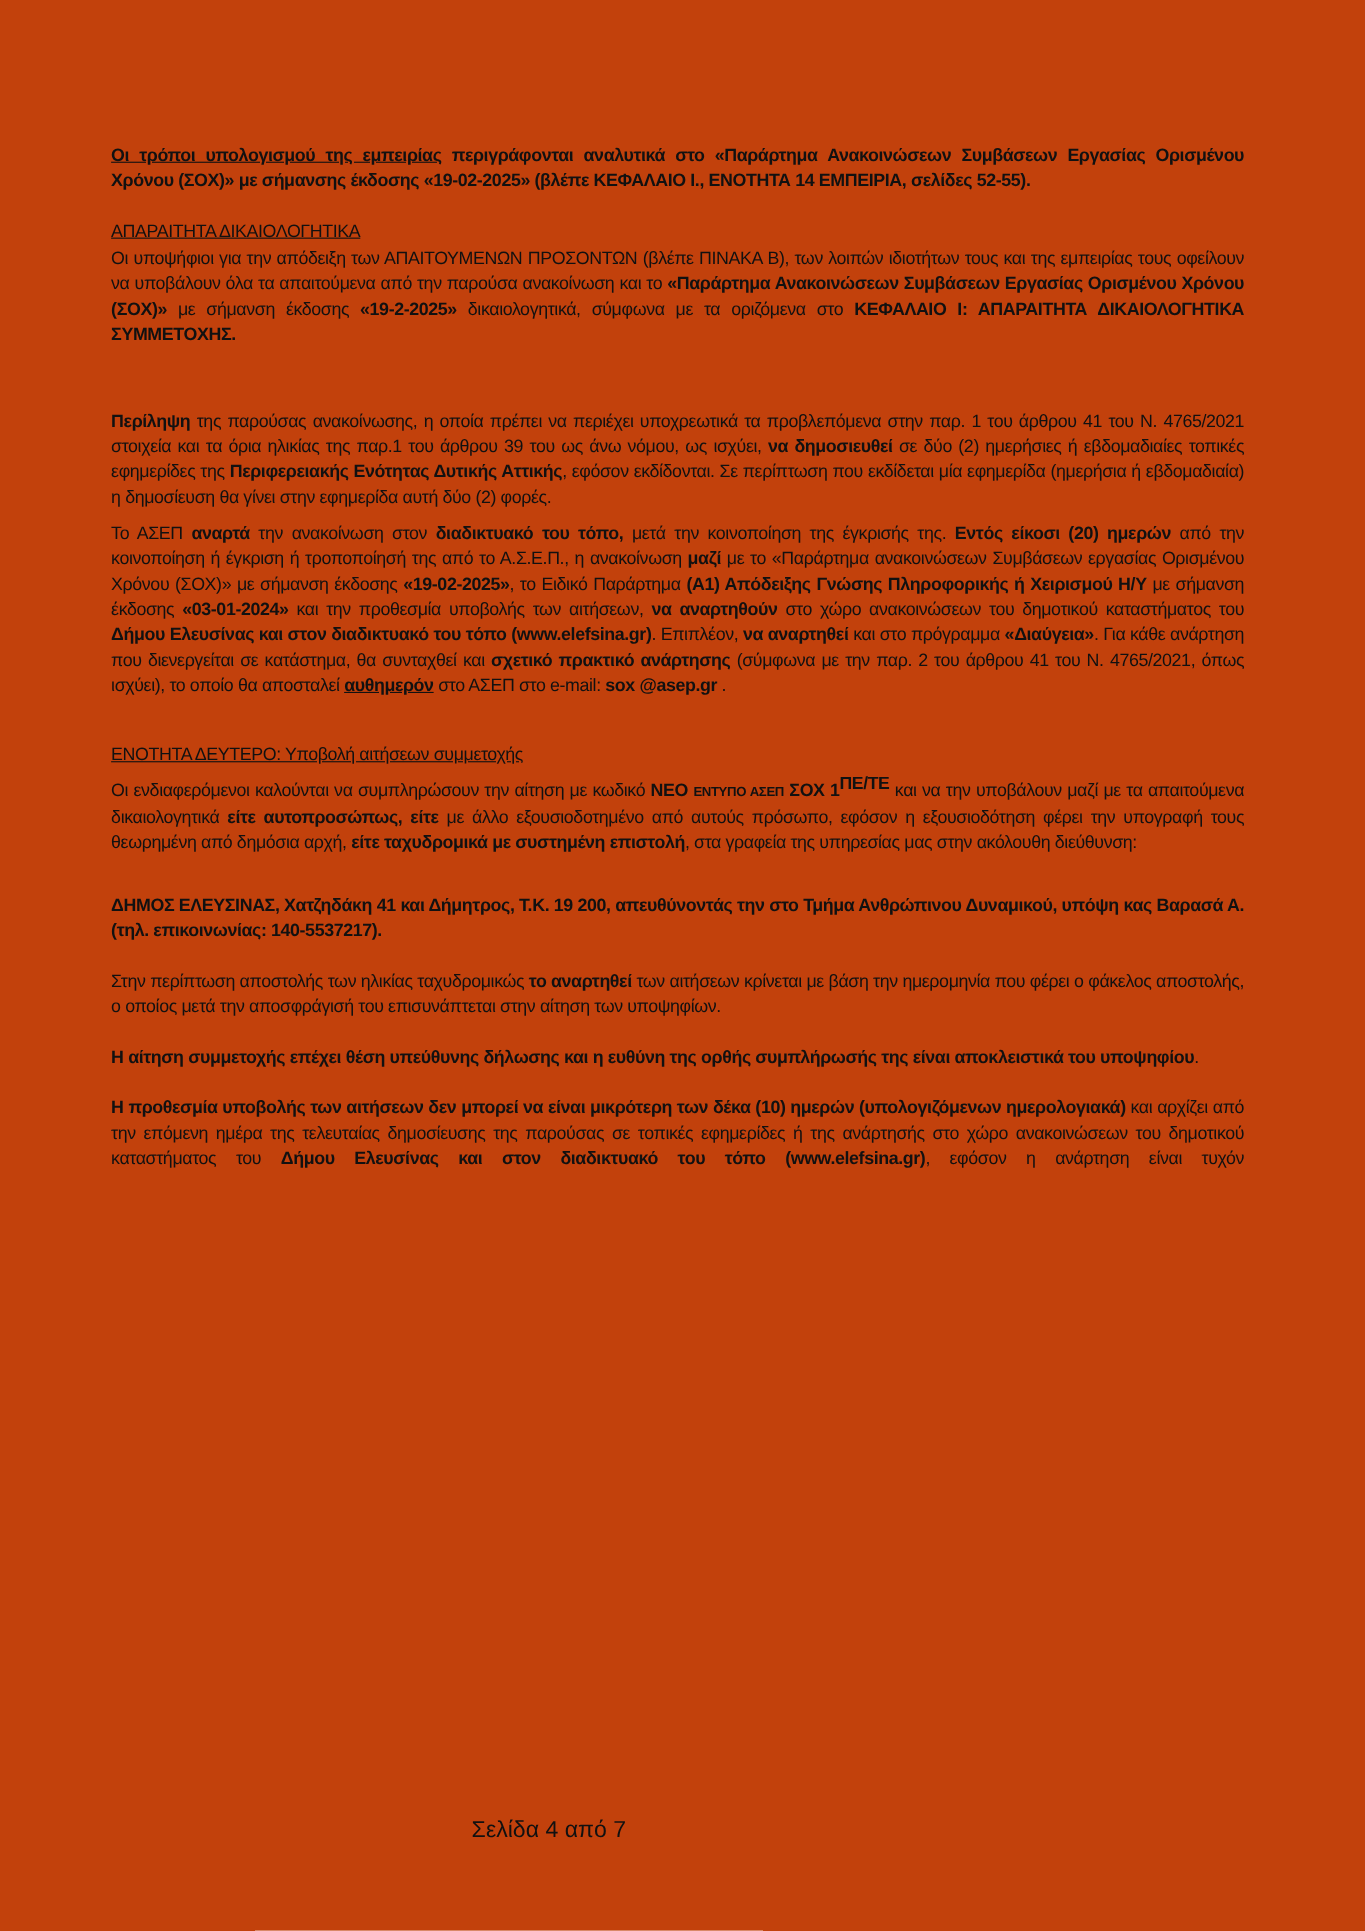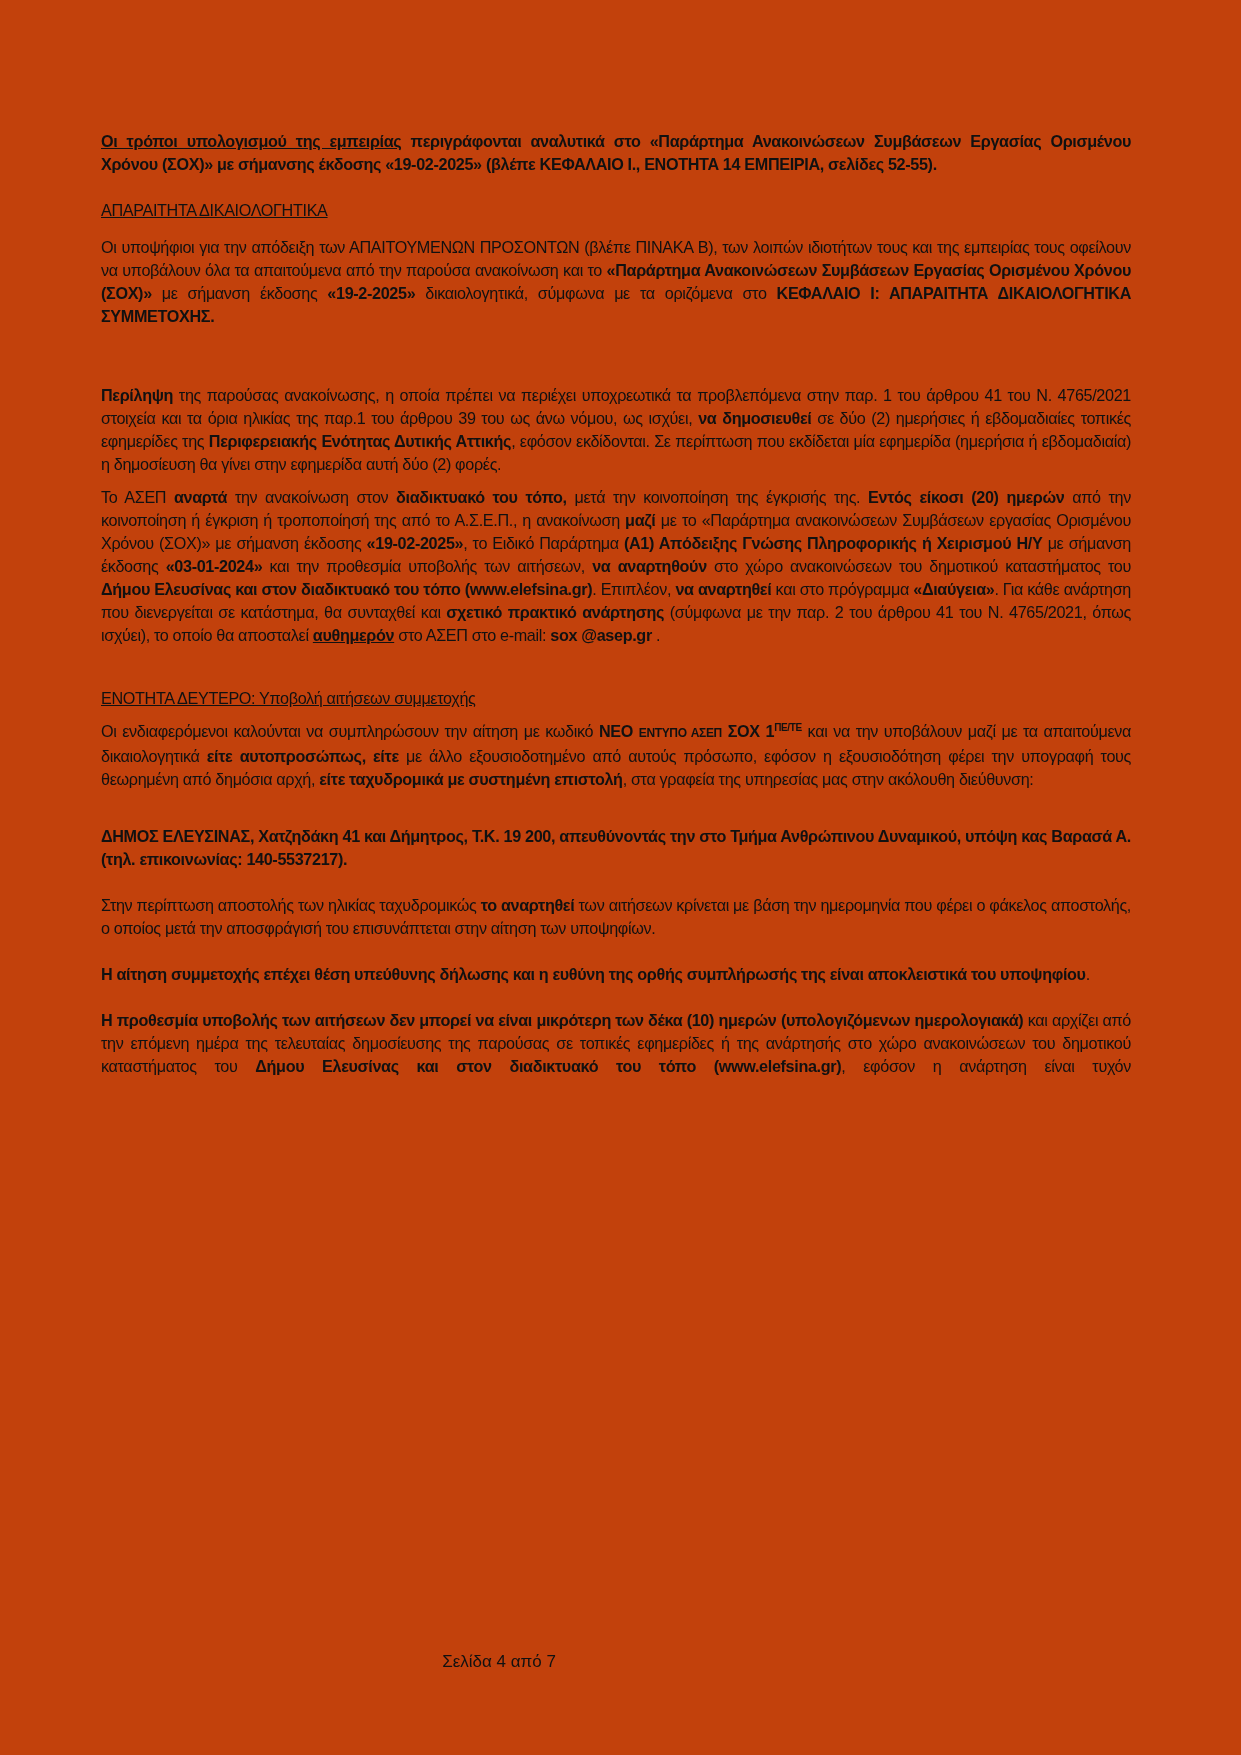--- a/index.html
+++ b/index.html
@@ -11,43 +11,43 @@
     position: absolute; left: 101px; top: 130px; width: 1030px;
     font-family: "Liberation Sans", sans-serif;
     font-size: 16.2px; line-height: 23px; color: #111;
     letter-spacing: -0.35px;
   }
   .content p { margin: 0; text-align: justify; }
   .b { font-weight: bold; }
   .u { text-decoration: underline; }
   .h { text-decoration: underline; margin: 0; }
   .sc { font-size: 12px; }
-  sup { font-size: 10px; line-height: 0; font-weight: bold; }
+  sup { font-size: 16px; line-height: 0; font-weight: bold; }
   .gap-s { height: 10px; }
   .gap-m { height: 23px; }
   .gap-l { height: 46px; }
   .footer {
     position: absolute; left: 0; width: 998px; top: 1652px; text-align: center;
-    font-family: "Liberation Sans", sans-serif; font-size: 17px; color: #111;
+    font-family: "Liberation Sans", sans-serif; font-size: 21px; color: #111;
   }
 </style>
 </head>
 <body>
 
 <div class="page">
   <div class="content">
 
     <p class="b">
       <span class="u">Οι τρόποι υπολογισμού της εμπειρίας</span><span> περιγράφονται αναλυτικά στο «Παράρτημα Ανακοινώσεων Συμβάσεων Εργασίας Ορισμένου Χρόνου (ΣΟΧ)» με σήμανσης έκδοσης «19-02-2025» (βλέπε ΚΕΦΑΛΑΙΟ Ι., ΕΝΟΤΗΤΑ 14 ΕΜΠΕΙΡΙΑ, σελίδες 52-55).</span>
     </p>
 
     <div class="gap-m"></div>
 
     <p class="h">ΑΠΑΡΑΙΤΗΤΑ ΔΙΚΑΙΟΛΟΓΗΤΙΚΑ</p>
-    <p style="margin-top:14px;">
+    <p style="margin-top:2px;">
       <span>Οι υποψήφιοι για την απόδειξη των ΑΠΑΙΤΟΥΜΕΝΩΝ ΠΡΟΣΟΝΤΩΝ (βλέπε ΠΙΝΑΚΑ Β), των λοιπών ιδιοτήτων τους και της εμπειρίας τους οφείλουν να υποβάλουν όλα τα  απαιτούμενα από την παρούσα ανακοίνωση και το </span><span class="b">«Παράρτημα Ανακοινώσεων Συμβάσεων Εργασίας Ορισμένου Χρόνου (ΣΟΧ)»</span><span> με σήμανση έκδοσης </span><span class="b">«19-2-2025»</span><span> δικαιολογητικά, σύμφωνα με τα οριζόμενα στο </span><span class="b">ΚΕΦΑΛΑΙΟ Ι: ΑΠΑΡΑΙΤΗΤΑ ΔΙΚΑΙΟΛΟΓΗΤΙΚΑ ΣΥΜΜΕΤΟΧΗΣ.</span>
     </p>
 
     <div class="gap-l"></div>
 
     <div class="gap-s"></div>
     <p>
       <span class="b">Περίληψη</span><span> της παρούσας ανακοίνωσης, η οποία πρέπει να περιέχει υποχρεωτικά τα προβλεπόμενα στην παρ. 1 του άρθρου 41 του Ν. 4765/2021 στοιχεία και τα όρια ηλικίας της παρ.1 του άρθρου 39 του ως άνω νόμου, ως ισχύει, </span><span class="b">να δημοσιευθεί</span><span> σε δύο (2) ημερήσιες ή εβδομαδιαίες τοπικές εφημερίδες της </span><span class="b">Περιφερειακής Ενότητας Δυτικής Αττικής</span><span>, εφόσον εκδίδονται. Σε περίπτωση που εκδίδεται μία εφημερίδα (ημερήσια ή εβδομαδιαία) η δημοσίευση θα γίνει στην εφημερίδα αυτή δύο (2) φορές.</span>
     </p>
     <div class="gap-s"></div>

